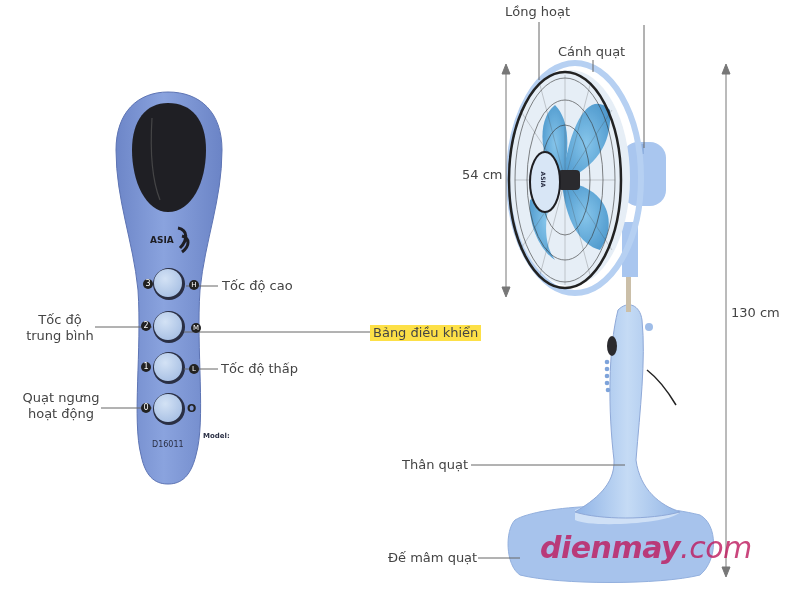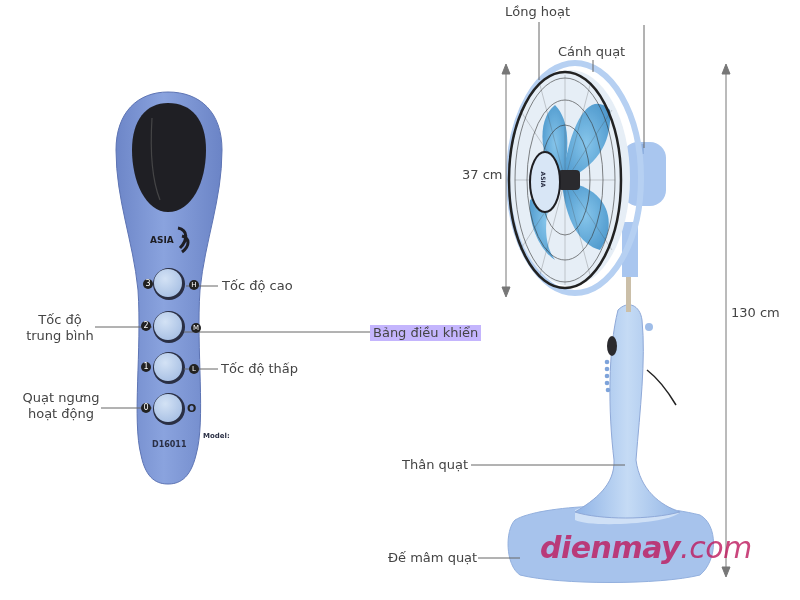--- a/index.html
+++ b/index.html
@@ -65,21 +65,21 @@
   <span class="abs" style="left:189px;top:364px;font-size:7px;color:#fff;background:#222;border-radius:50%;width:10px;height:10px;line-height:10px;text-align:center;">L</span>
   <span class="abs" style="left:141px;top:403px;font-size:8px;color:#fff;background:#222;border-radius:50%;width:10px;height:10px;line-height:10px;text-align:center;">0</span>
   <span class="abs" style="left:187px;top:402px;font-size:11px;font-weight:bold;color:#222;">O</span>
 
   <div class="abs" style="left:153px;top:268px;width:32px;height:32px;border-radius:50%;"></div>
   <div class="abs" style="left:153px;top:311px;width:32px;height:32px;border-radius:50%;"></div>
   <div class="abs" style="left:153px;top:352px;width:32px;height:32px;border-radius:50%;"></div>
   <div class="abs" style="left:153px;top:393px;width:32px;height:32px;border-radius:50%;"></div>
 
   <span class="abs" style="left:155px;top:432px;font-size:7px;font-weight:bold;color:#2a2f44;padding-left:48px;">Model:</span>
-  <span class="abs" style="left:152px;top:440px;font-size:8px;font-weight:bold;color:#2a2f44;">D16011</span>
+  <span class="abs" style="left:152px;top:440px;font-size:8px;font-weight:normal;color:#2a2f44;">D16011</span>
 </div>
 
 <span class="label" style="left:222px;top:278px;">Tốc độ cao</span>
 <div class="label center" style="left:20px;top:312px;width:80px;">
   <div>Tốc độ</div>
   <div>trung bình</div>
 </div>
 <span class="label" style="left:221px;top:361px;">Tốc độ thấp</span>
 <div class="label center" style="left:18px;top:390px;width:86px;">
   <div>Quạt ngưng</div>
@@ -169,21 +169,21 @@
 
 <div class="abs" style="left:508px;top:68px;width:135px;height:225px;border-radius:50%;"></div>
 <div class="abs" style="left:635px;top:140px;width:16px;height:16px;"></div>
 <div class="abs" style="left:600px;top:334px;width:18px;height:62px;"></div>
 <span class="abs" style="left:536px;top:176px;font-size:6px;font-weight:bold;color:#2a2f44;transform:rotate(90deg);">ASIA</span>
 
 <span class="label" style="left:505px;top:4px;">Lồng hoạt</span>
 <span class="label" style="left:558px;top:44px;">Cánh quạt</span>
 <div class="label center" style="left:627px;top:4px;width:140px;">
 </div>
-<span class="label" style="left:462px;top:167px;">37 cm</span>
+<span class="label" style="left:462px;top:167px;">54 cm</span>
 <span class="label" style="left:731px;top:305px;">130 cm</span>
-<span class="label" style="left:370px;top:325px;background:#c4b5fd;padding:0 3px;">Bảng điều khiển</span>
+<span class="label" style="left:370px;top:325px;background:#fde047;padding:0 3px;">Bảng điều khiển</span>
 <span class="label" style="left:402px;top:457px;">Thân quạt</span>
 <span class="label" style="left:388px;top:550px;">Đế mâm quạt</span>
 
 <div class="watermark" style="left:540px;top:530px;">
   <b>dienmay</b><span>.com</span>
 </div>
 
 </body></html>

